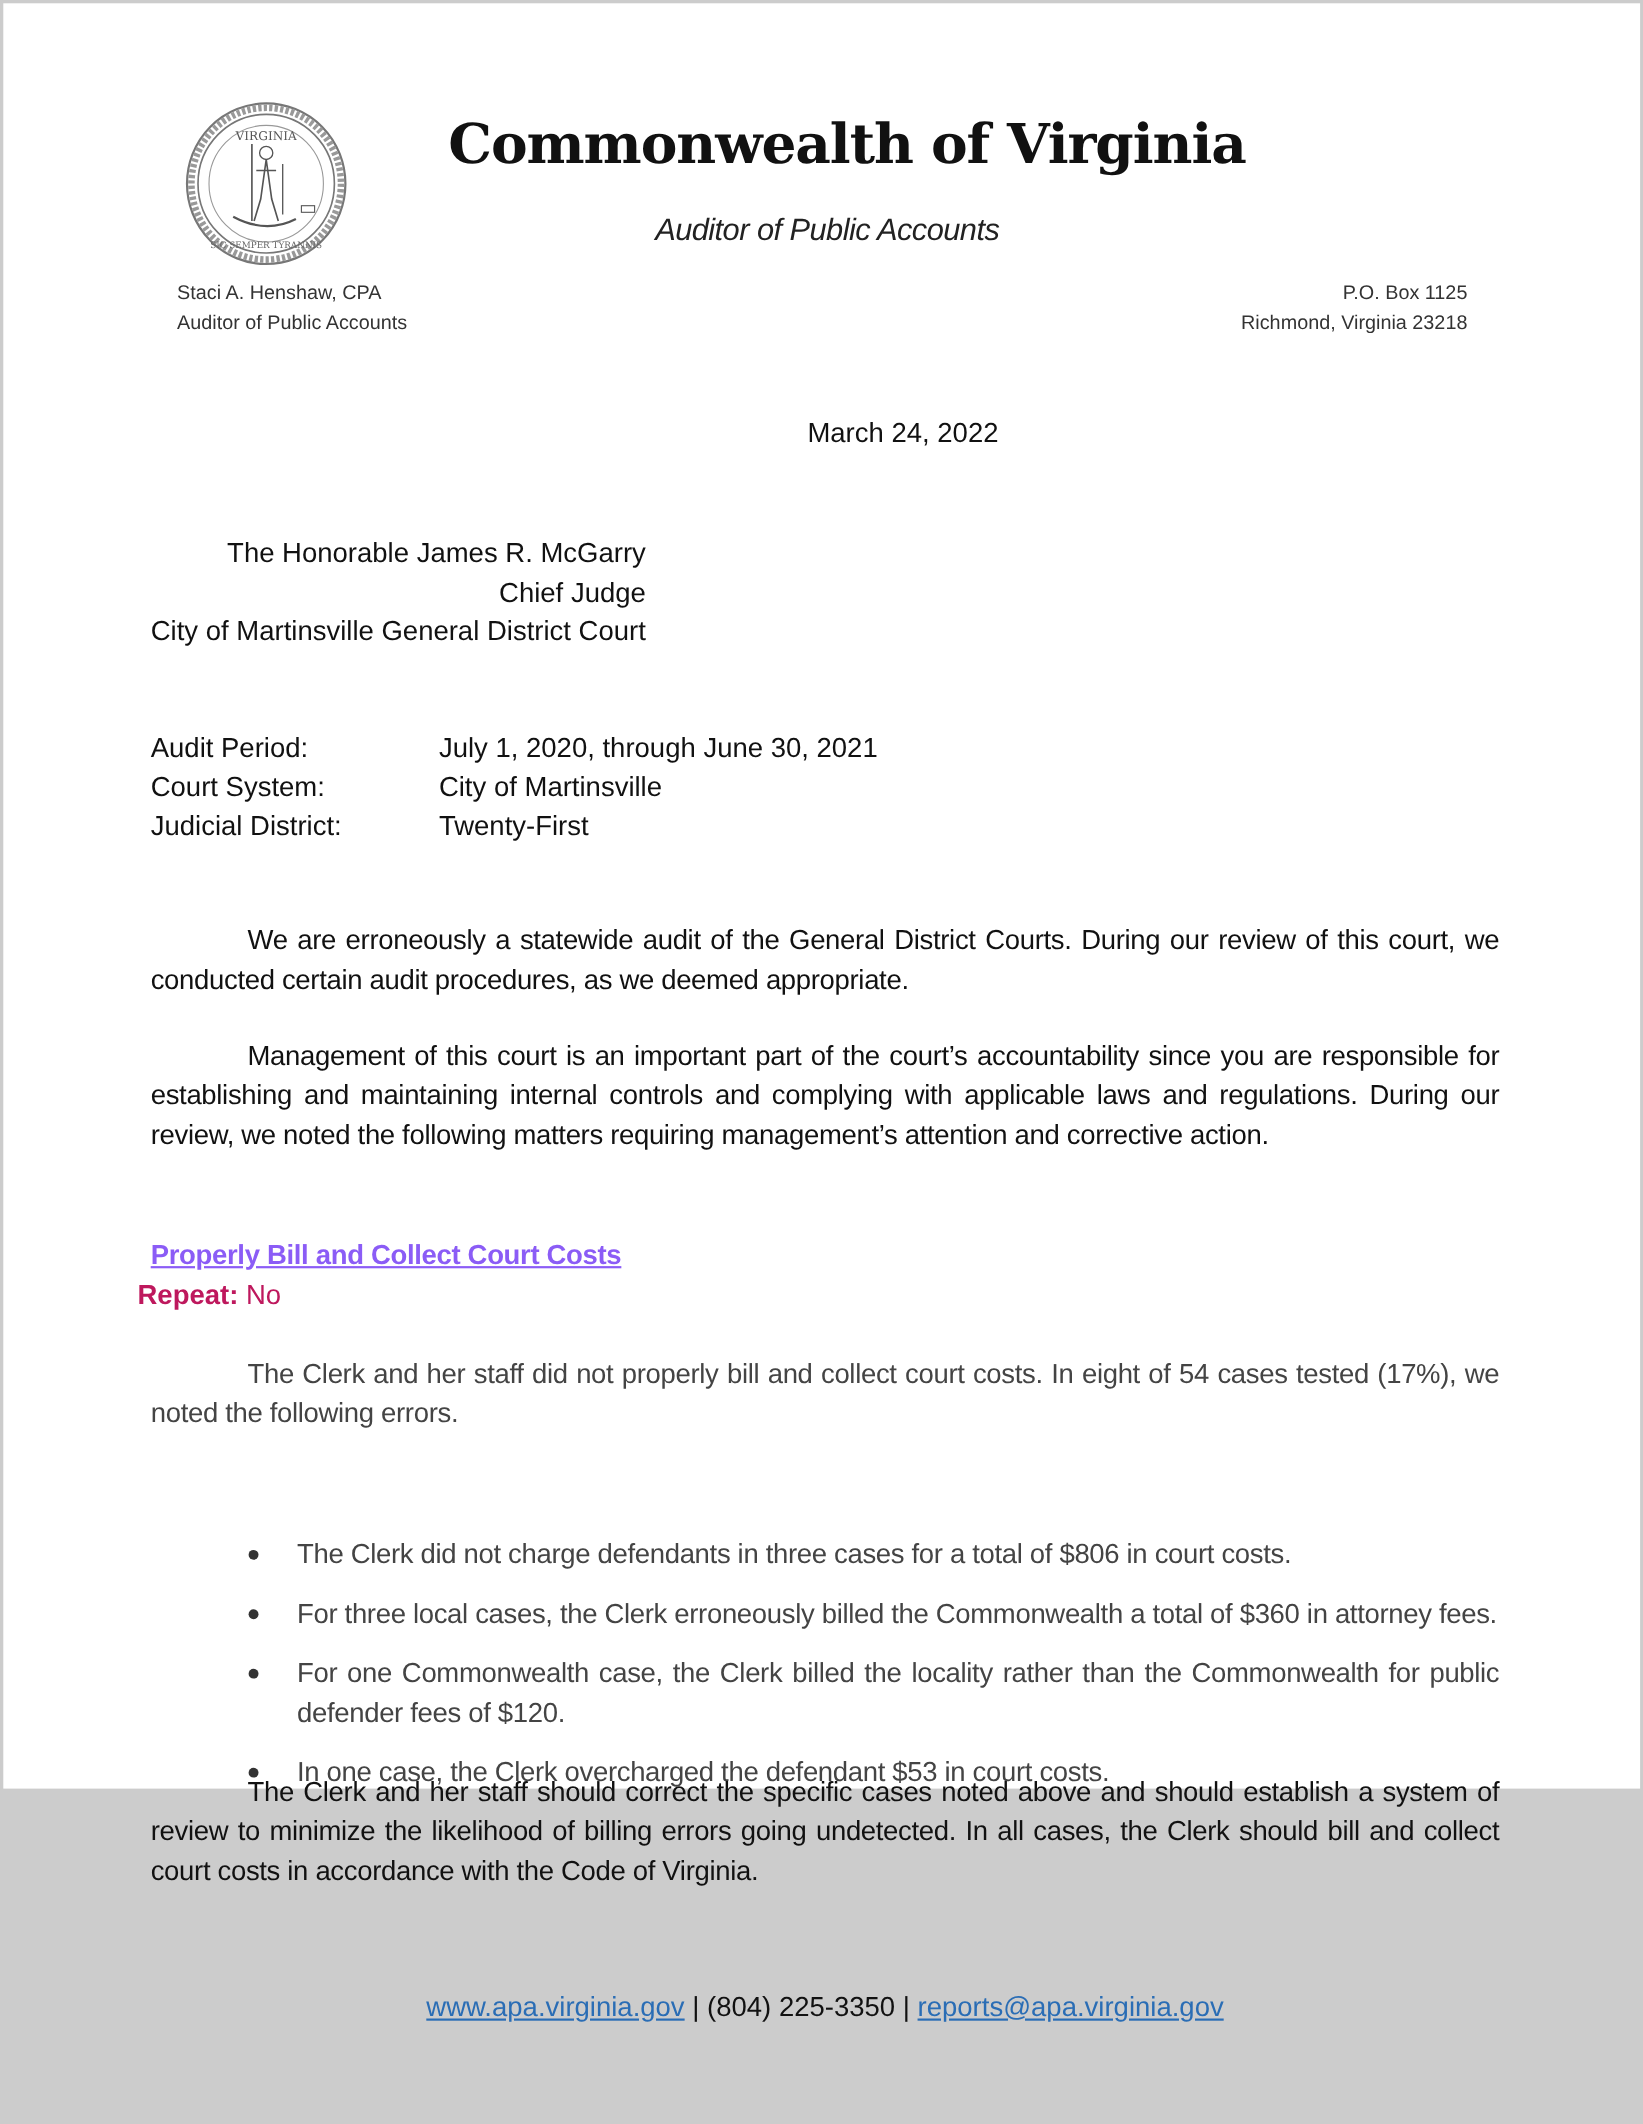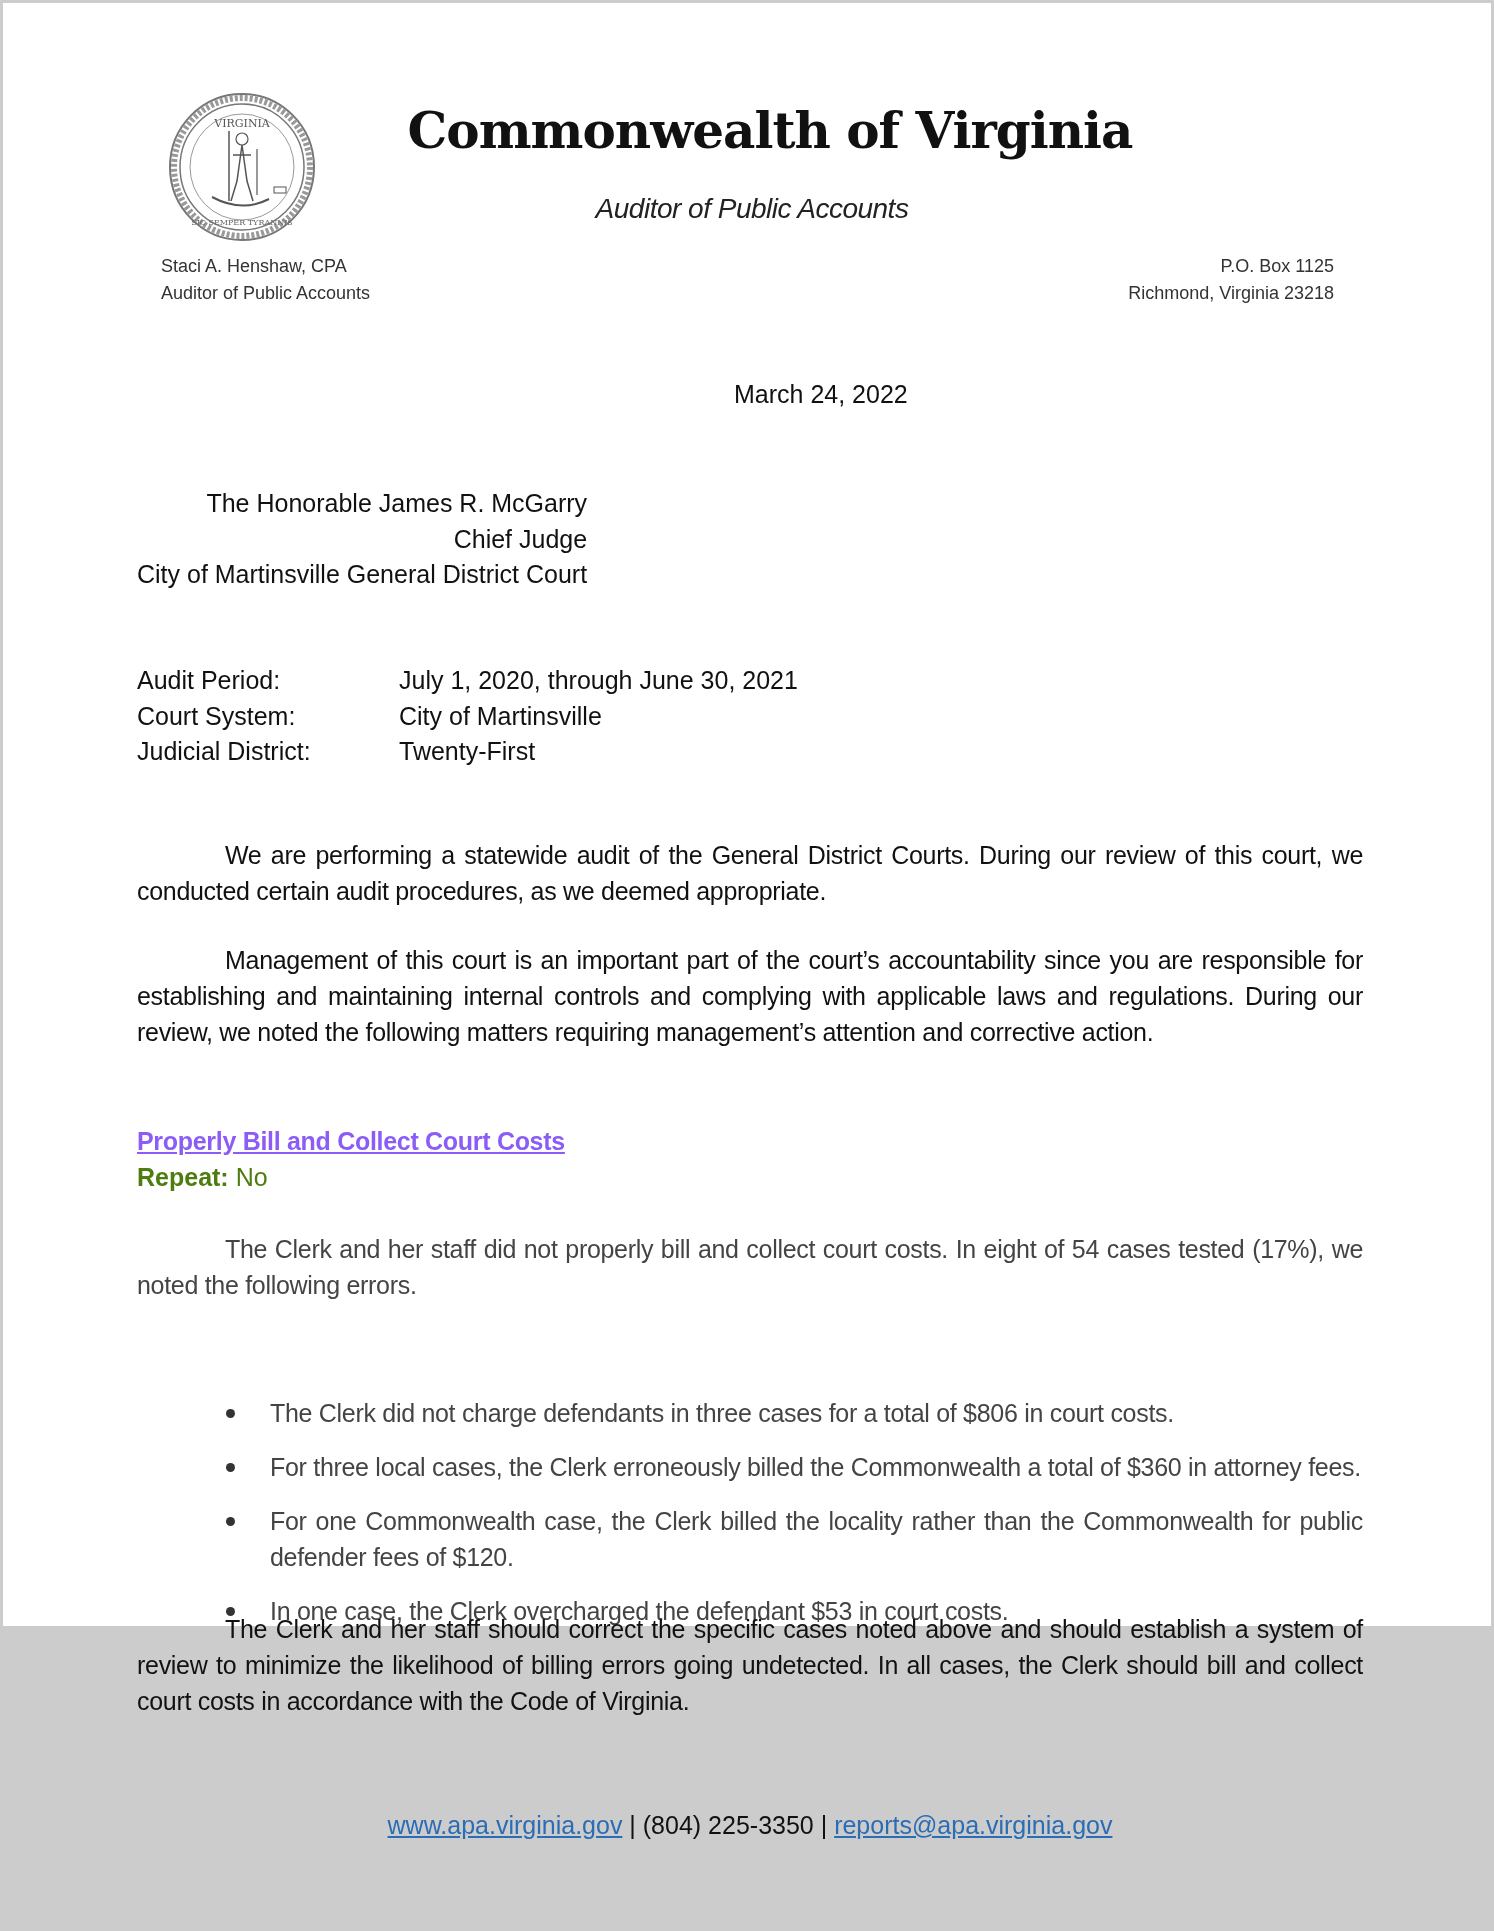--- a/index.html
+++ b/index.html
@@ -17,21 +17,21 @@
   .date { left:731px; top:377px; font-size:25px; color:#111; }
   .recipient { left:134px; top:483px; font-size:25px; line-height:35.5px; color:#111;text-align:right; }
   .audit { left:134px; top:660px; font-size:25px; line-height:35.5px; color:#111; }
   .audit .row { display:flex; }
   .audit .lbl { width:262px; }
   .para { left:134px; width:1226px; font-size:25px; line-height:36px; color:#111; text-align:justify;
           letter-spacing:-0.3px; }
   .para .ind { display:inline-block; width:88px; }
   .gray { color:#444; }
   .heading { left:134px; top:1124px; font-size:25px; font-weight:bold; text-decoration:underline; color:#8b5cf6; letter-spacing:-0.3px;}
-  .repeat { left:134px; top:1160px; font-size:25px; color:#4d7c0f; }
+  .repeat { left:122px; top:1160px; font-size:25px; color:#be185d; }
   .repeat b { font-weight:bold; }
   .bullets { left:220px; top:1392px; width:1140px; font-size:25px; line-height:36px; color:#444; letter-spacing:-0.3px; }
   .bullet { display:flex; margin-bottom:18px; }
   .bullet .dot { width:47px; flex:none; position:relative; }
   .bullet .dot::before { content:""; position:absolute; left:3px; top:14px; width:9px; height:9px; border-radius:50%; background:#333; }
   .bullet .txt { flex:1; text-align:justify; }
   .footer { left:0; width:1494px; top:1808px; text-align:center; font-size:25px; color:#111; }
   .footer a { color:#2a6db5; text-decoration:underline; }
 </style>
 </head>
@@ -85,21 +85,21 @@
       <span class="lbl">Court System:</span>
       <span>City of Martinsville</span>
     </div>
     <div class="row">
       <span class="lbl">Judicial District:</span>
       <span>Twenty-First</span>
     </div>
   </div>
 
   <div class="abs para" style="top:834px;">
-    <span class="ind"></span><span>We are performing a statewide audit of the General District Courts.  During our review of this court, we conducted certain audit procedures, as we deemed appropriate.</span>
+    <span class="ind"></span><span>We are erroneously a statewide audit of the General District Courts.  During our review of this court, we conducted certain audit procedures, as we deemed appropriate.</span>
   </div>
 
   <div class="abs para" style="top:939px;">
     <span class="ind"></span><span>Management of this court is an important part of the court’s accountability since you are responsible for establishing and maintaining internal controls and complying with applicable laws and regulations.  During our review, we noted the following matters requiring management’s attention and corrective action.</span>
   </div>
 
   <div class="abs heading">Properly Bill and Collect Court Costs</div>
   <div class="abs repeat">
     <b>Repeat:</b>
     <span>No</span>

